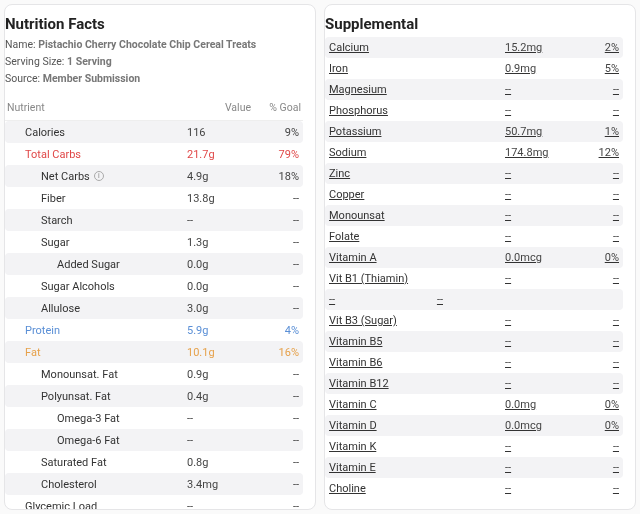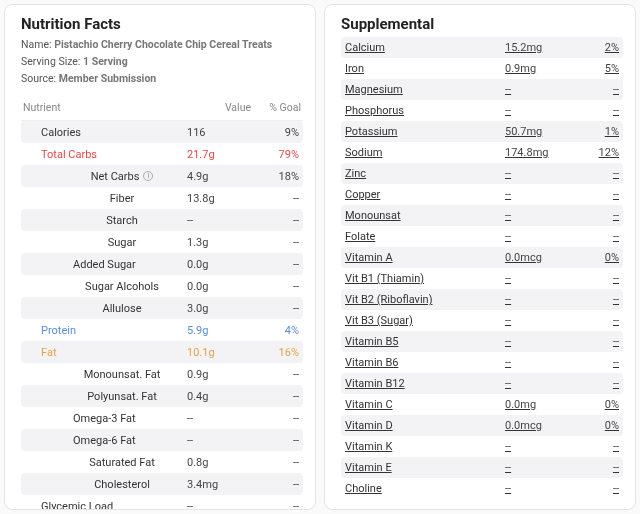--- a/index.html
+++ b/index.html
@@ -10,21 +10,21 @@
     height: 514px;
     overflow: hidden;
     display: flex;
     gap: 8px;
     padding: 4px;
   }
   .panel {
     background: #fff;
     border: 1px solid #e5e5e7;
     border-radius: 8px;
-    padding: 10px 12px 8px 16px;
+    padding: 10px 12px 8px 0;
     overflow: hidden;
   }
   .panel.left { flex: 0 0 312px; }
   .panel.right { flex: 1; }
   h2.title {
     font-size: 15px;
     font-weight: 700;
     color: #222;
     margin-bottom: 4px;
   }
@@ -55,21 +55,21 @@
     color: #333;
     height: 22px;
     padding: 0 4px;
     border-radius: 4px;
   }
   .row.shade { background: #f3f3f5; }
   .row .name { flex: 1; display: flex; align-items: center; gap: 4px; }
   .row .val { width: 62px; text-align: left; color: #444; }
   .row .goal { width: 50px; text-align: right; color: #444; }
   .ind1 { padding-left: 16px; }
-  .ind2 { padding-left: 32px; justify-content: center; }
+  .ind2 { padding-left: 32px; }
   .ind3 { padding-left: 48px; }
   .red .name, .red .val, .red .goal { color: #e04848; }
   .blue .name, .blue .val, .blue .goal { color: #5a8fd6; }
   .orange .name, .orange .val, .orange .goal { color: #e6a14a; }
   .info-icon {
     display: inline-flex;
     width: 10px; height: 10px;
     border: 1px solid #aaa;
     border-radius: 50%;
     font-size: 7px;
@@ -255,21 +255,20 @@
         <span class="name">Vitamin A</span>
         <span class="val">0.0mcg</span>
         <span class="goal">0%</span>
       </div>
       <div class="row">
         <span class="name">Vit B1 (Thiamin)</span>
         <span class="val">--</span>
         <span class="goal">--</span>
       </div>
       <div class="row shade">
-        <span class="name">Vit B2 (Riboflavin)</span>
         <span class="val">--</span>
         <span class="goal">--</span>
       </div>
       <div class="row">
         <span class="name">Vit B3 (Sugar)</span>
         <span class="val">--</span>
         <span class="goal">--</span>
       </div>
       <div class="row shade">
         <span class="name">Vitamin B5</span>

